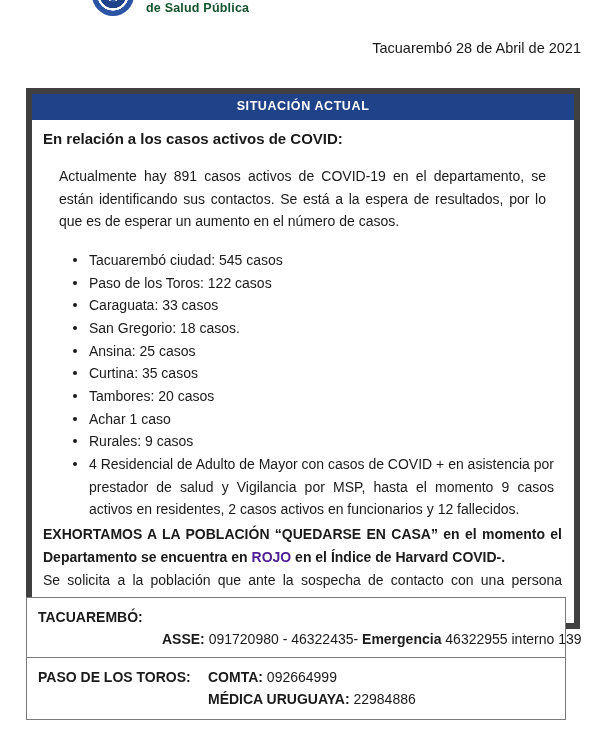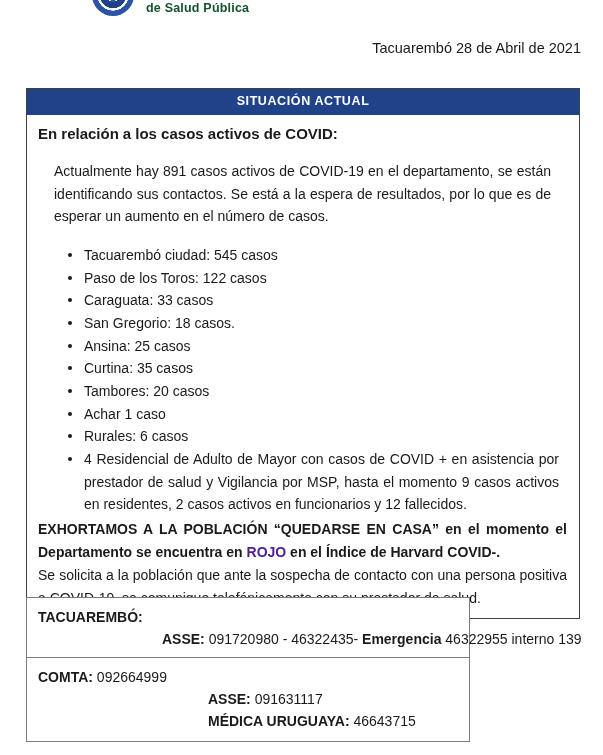--- a/index.html
+++ b/index.html
@@ -71,21 +71,21 @@
     white-space: nowrap;
   }
 
   
   .doc {
     position: absolute;
     left: 26px;
     top: 88px;
     width: 554px;
     box-sizing: border-box;
-    border: 1px solid #404040;
+    border: 6px solid #404040;
     background: #ffffff;
   }
   .banner {
     background: #1f4289;
     color: #ffffff;
     text-align: center;
     font-weight: bold;
     font-size: 12.5px;
     letter-spacing: .6px;
     padding: 6px 0 6px;
@@ -160,21 +160,21 @@
     font-size: 14px;
     line-height: 1.62;
     text-align: justify;
     text-justify: inter-word;
   }
 
   
   .contact-box {
     position: absolute;
     left: 26px;
-    width: 444px;
+    width: 540px;
     box-sizing: border-box;
     border: 1px solid #7a7a7a;
     background: #ffffff;
     padding: 8px 10px 9px 11px;
   }
   #contact-tacuarembo { top: 597px; }
   #contact-paso       { top: 657px; }
 
   .contact-row {
     display: flex;
@@ -218,21 +218,21 @@
 
     <ul class="cases">
       <li>Tacuarembó ciudad: 545 casos</li>
       <li>Paso de los Toros: 122 casos</li>
       <li>Caraguata: 33 casos</li>
       <li>San Gregorio: 18 casos.</li>
       <li>Ansina: 25 casos</li>
       <li>Curtina: 35 casos</li>
       <li>Tambores: 20 casos</li>
       <li>Achar 1 caso</li>
-      <li>Rurales: 6 casos</li>
+      <li>Rurales: 9 casos</li>
       <li class="multi">4 Residencial de Adulto de Mayor con casos de COVID + en asistencia por prestador de salud y Vigilancia por MSP, hasta el momento 9 casos activos en residentes, 2 casos activos en funcionarios y 12 fallecidos.</li>
     </ul>
 
     <p class="exhort">
       <span>EXHORTAMOS A LA POBLACIÓN “QUEDARSE EN CASA”  en el momento el Departamento se encuentra en </span><span class="rojo">ROJO</span><span> en el Índice de Harvard COVID-.</span>
     </p>
 
     <p class="closing">Se solicita a la población que ante la sospecha de contacto con una persona positiva a COVID-19, se comunique telefónicamente con su prestador de salud.</p>
 
   </div>
@@ -243,23 +243,20 @@
     <span class="contact-city">TACUAREMBÓ:</span>
   </div>
   <div class="contact-row">
     <span class="contact-spacer"></span>
     <span><span class="contact-key">ASSE:</span><span class="contact-val"> 091720980 - 46322435- </span><span class="contact-key">Emergencia</span><span class="contact-val"> 46322955 interno 139</span></span>
   </div>
 </div>
 
 <div class="contact-box" id="contact-paso">
   <div class="contact-row">
+    <span class="contact-city">PASO DE LOS TOROS:</span>
     <span><span class="contact-key">COMTA:</span><span class="contact-val"> 092664999</span></span>
   </div>
   <div class="contact-row">
     <span class="contact-spacer"></span>
-    <span><span class="contact-key">ASSE:</span><span class="contact-val"> 091631117</span></span>
-  </div>
-  <div class="contact-row">
-    <span class="contact-spacer"></span>
-    <span><span class="contact-key">MÉDICA URUGUAYA:</span><span class="contact-val"> 46643715</span></span>
+    <span><span class="contact-key">MÉDICA URUGUAYA:</span><span class="contact-val"> 22984886</span></span>
   </div>
 </div>
 
 </body></html>

